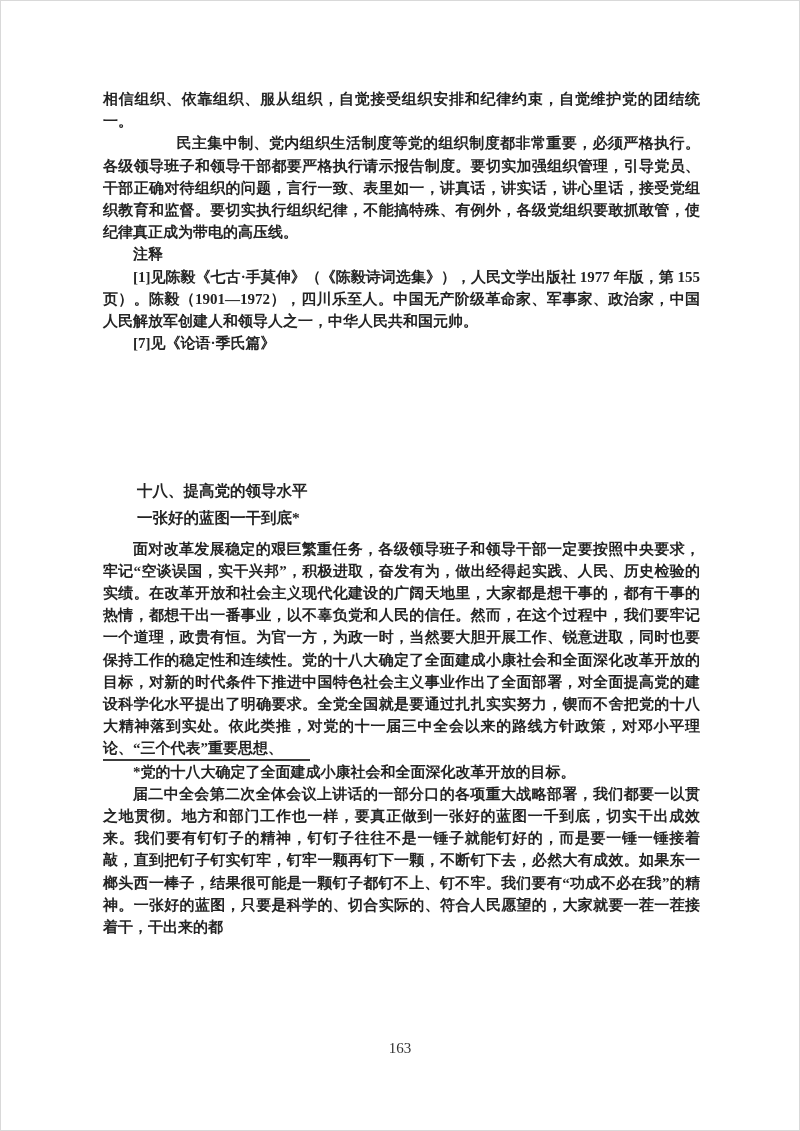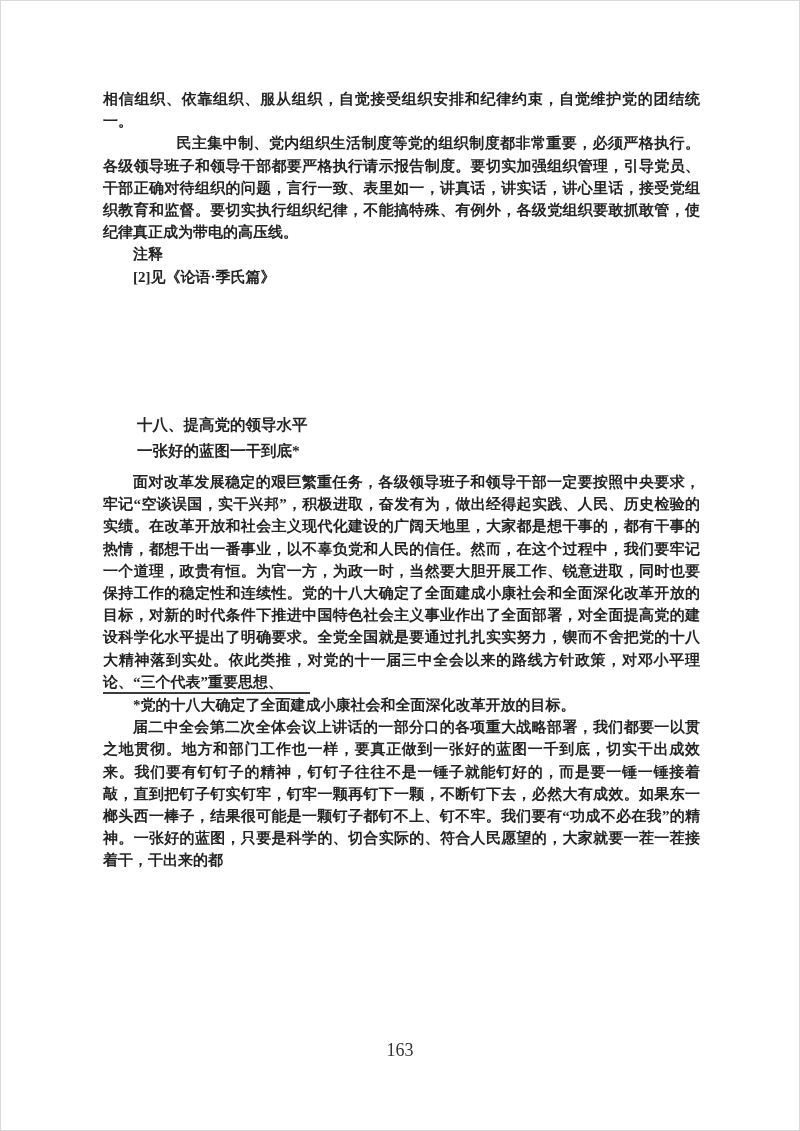--- a/index.html
+++ b/index.html
@@ -53,36 +53,37 @@
     margin: 0;
     margin-top: -1px;
   }
 
   .page-number {
     position: absolute;
     top: 1040px;
     left: 0;
     width: 100%;
     text-align: center;
-    font-size: 18px;
+    font-size: 15px;
     color: #333333;
     font-family: "Liberation Serif", "DejaVu Serif", serif;
   }
 </style>
 </head>
 <body>
 
 <div class="sheet">
   <div class="text-col">
 
     <p class="noindent">相信组织、依靠组织、服从组织，自觉接受组织安排和纪律约束，自觉维护党的团结统一。</p>
     <p class="indent-large">民主集中制、党内组织生活制度等党的组织制度都非常重要，必须严格执行。各级领导班子和领导干部都要严格执行请示报告制度。要切实加强组织管理，引导党员、干部正确对待组织的问题，言行一致、表里如一，讲真话，讲实话，讲心里话，接受党组织教育和监督。要切实执行组织纪律，不能搞特殊、有例外，各级党组织要敢抓敢管，使纪律真正成为带电的高压线。</p>
 
     <p class="indent">注释</p>
-    <p class="indent">[2]见《论语·季氏篇》</p>
+    <p class="indent">[1]见陈毅《七古·手莫伸》（《陈毅诗词选集》），人民文学出版社 1977 年版，第 155 页）。陈毅（1901—1972），四川乐至人。中国无产阶级革命家、军事家、政治家，中国人民解放军创建人和领导人之一，中华人民共和国元帅。</p>
+    <p class="indent">[7]见《论语·季氏篇》</p>
 
     <div class="title-block">
       <h2>十八、提高党的领导水平</h2>
       <h2>一张好的蓝图一干到底*</h2>
     </div>
 
     <p class="indent body-start">面对改革发展稳定的艰巨繁重任务，各级领导班子和领导干部一定要按照中央要求，牢记“空谈误国，实干兴邦”，积极进取，奋发有为，做出经得起实践、人民、历史检验的实绩。在改革开放和社会主义现代化建设的广阔天地里，大家都是想干事的，都有干事的热情，都想干出一番事业，以不辜负党和人民的信任。然而，在这个过程中，我们要牢记一个道理，政贵有恒。为官一方，为政一时，当然要大胆开展工作、锐意进取，同时也要保持工作的稳定性和连续性。党的十八大确定了全面建成小康社会和全面深化改革开放的目标，对新的时代条件下推进中国特色社会主义事业作出了全面部署，对全面提高党的建设科学化水平提出了明确要求。全党全国就是要通过扎扎实实努力，锲而不舍把党的十八大精神落到实处。依此类推，对党的十一届三中全会以来的路线方针政策，对邓小平理论、“三个代表”重要思想、</p>
 
     <hr class="footnote-rule">
 

